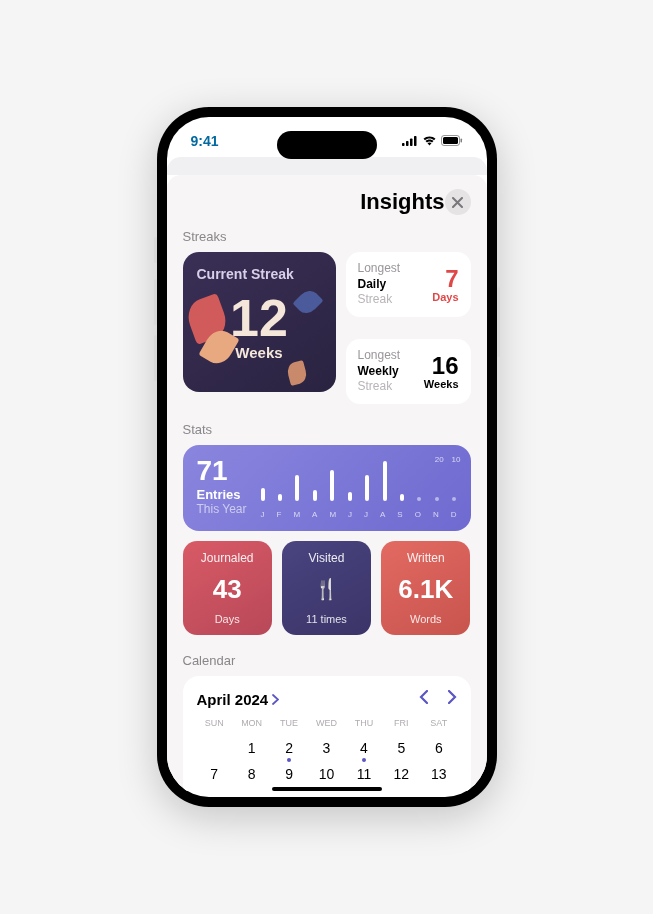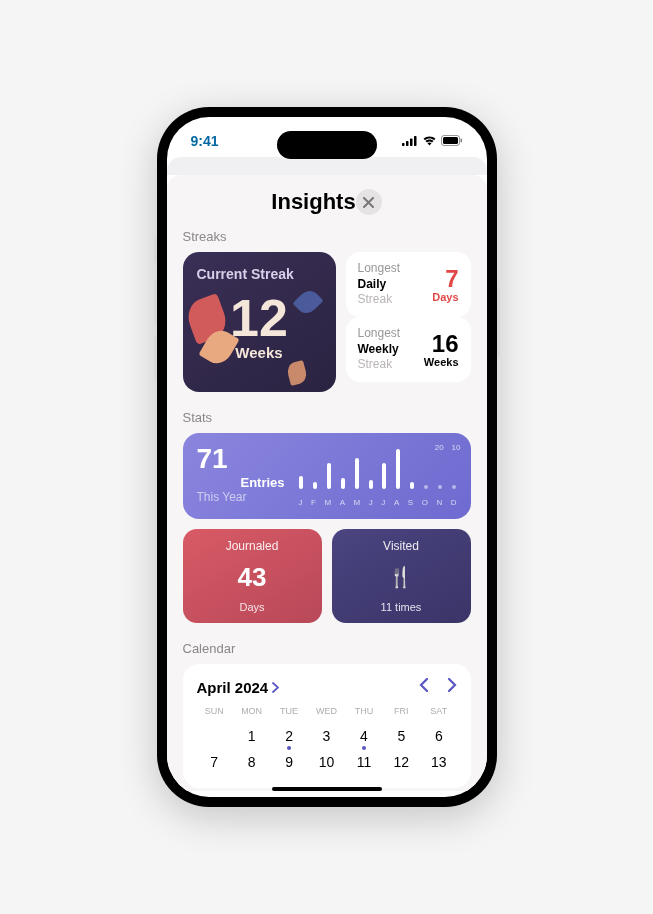--- a/index.html
+++ b/index.html
@@ -58,21 +58,21 @@
 }
 .content {
   background: #f7f5f6;
   height: calc(100% - 64px);
   border-radius: 14px 14px 0 0;
   padding: 14px 16px 0;
   overflow: hidden;
 }
 .header {
   display: flex;
-  justify-content: center;
+  justify-content: flex-end;
   align-items: center;
   margin-bottom: 14px;
 }
 .title { font-size: 22px; font-weight: 700; color: #000; }
 .close-btn {
   width: 26px;
   height: 26px;
   border-radius: 50%;
   background: #e5e3e4;
   display: flex;
@@ -106,21 +106,21 @@
 .current-streak .num { font-size: 52px; font-weight: 700; color: #f5e6da; text-align: center; line-height: 1; margin-top: 10px; z-index: 2; }
 .current-streak .unit { font-size: 15px; font-weight: 600; color: #f5e6da; text-align: center; z-index: 2; }
 .petal {
   position: absolute;
   border-radius: 50% 10% 50% 10%;
 }
 .p1 { width: 36px; height: 42px; background: #d15a5a; top: 46px; left: 6px; transform: rotate(-20deg); }
 .p2 { width: 28px; height: 34px; background: #e8a880; top: 78px; left: 22px; transform: rotate(30deg); }
 .p3 { width: 20px; height: 24px; background: #4a5a9a; top: 38px; right: 18px; transform: rotate(45deg); }
 .p4 { width: 18px; height: 22px; background: #c88a6a; bottom: 8px; right: 30px; transform: rotate(-15deg); }
-.streak-col { flex: 1; display: flex; flex-direction: column; gap: 0; }
+.streak-col { flex: 1; display: flex; flex-direction: column; gap: 22px; }
 .streak-mini {
   background: #fff;
   border-radius: 14px;
   padding: 10px 12px;
   display: flex;
   justify-content: space-between;
   align-items: center;
   height: 65px;
 }
 .streak-mini-left { font-size: 12px; line-height: 1.3; }
@@ -137,21 +137,21 @@
   border-radius: 16px;
   padding: 12px 14px;
   color: #fff;
   display: flex;
   gap: 14px;
   margin-bottom: 10px;
   height: 86px;
 }
 .stats-left { display: flex; flex-direction: column; }
 .stats-num { font-size: 28px; font-weight: 700; line-height: 1; }
-.stats-label { font-size: 13px; font-weight: 600; margin-top: 2px; margin-left: 44px; }
+.stats-label { font-size: 13px; font-weight: 600; margin-top: 2px; }
 .stats-sub { font-size: 12px; color: rgba(255,255,255,0.6); }
 .stats-chart { flex: 1; display: flex; flex-direction: column; justify-content: space-between; position: relative; }
 .chart-bars { display: flex; align-items: flex-end; justify-content: space-between; height: 44px; gap: 3px; }
 .bar { width: 4px; background: #fff; border-radius: 2px; }
 .dot { width: 4px; height: 4px; background: rgba(255,255,255,0.5); border-radius: 50%; }
 .chart-months { display: flex; justify-content: space-between; font-size: 8px; color: rgba(255,255,255,0.7); }
 .chart-scale { position: absolute; right: -4px; top: -2px; font-size: 8px; color: rgba(255,255,255,0.7); display: flex; flex-direction: row; gap: 8px; }
 .stats-row { display: flex; gap: 10px; margin-bottom: 18px; }
 .stat-box {
   flex: 1;
@@ -324,20 +324,25 @@
         <div class="stat-box box-red">
           <div class="box-label">Journaled</div>
           <div class="box-num">43</div>
           <div class="box-unit">Days</div>
         </div>
         <div class="stat-box box-purple">
           <div class="box-label">Visited</div>
           <div class="box-icon">🍴</div>
           <div class="box-unit">11 times</div>
         </div>
+        <div class="stat-box box-red2">
+          <div class="box-label">Written</div>
+          <div class="box-num">6.1K</div>
+          <div class="box-unit">Words</div>
+        </div>
       </div>
 
       <div class="section-label">Calendar</div>
       <div class="calendar-card">
         <div class="cal-header">
           <div class="cal-title">
             <span>April 2024</span>
             <svg width="7" height="11" viewBox="0 0 7 11">
                 <path d="M1 1 L6 5.5 L1 10" stroke="#5a56c4" stroke-width="1.8" fill="none" stroke-linecap="round"></path>
               </svg>

